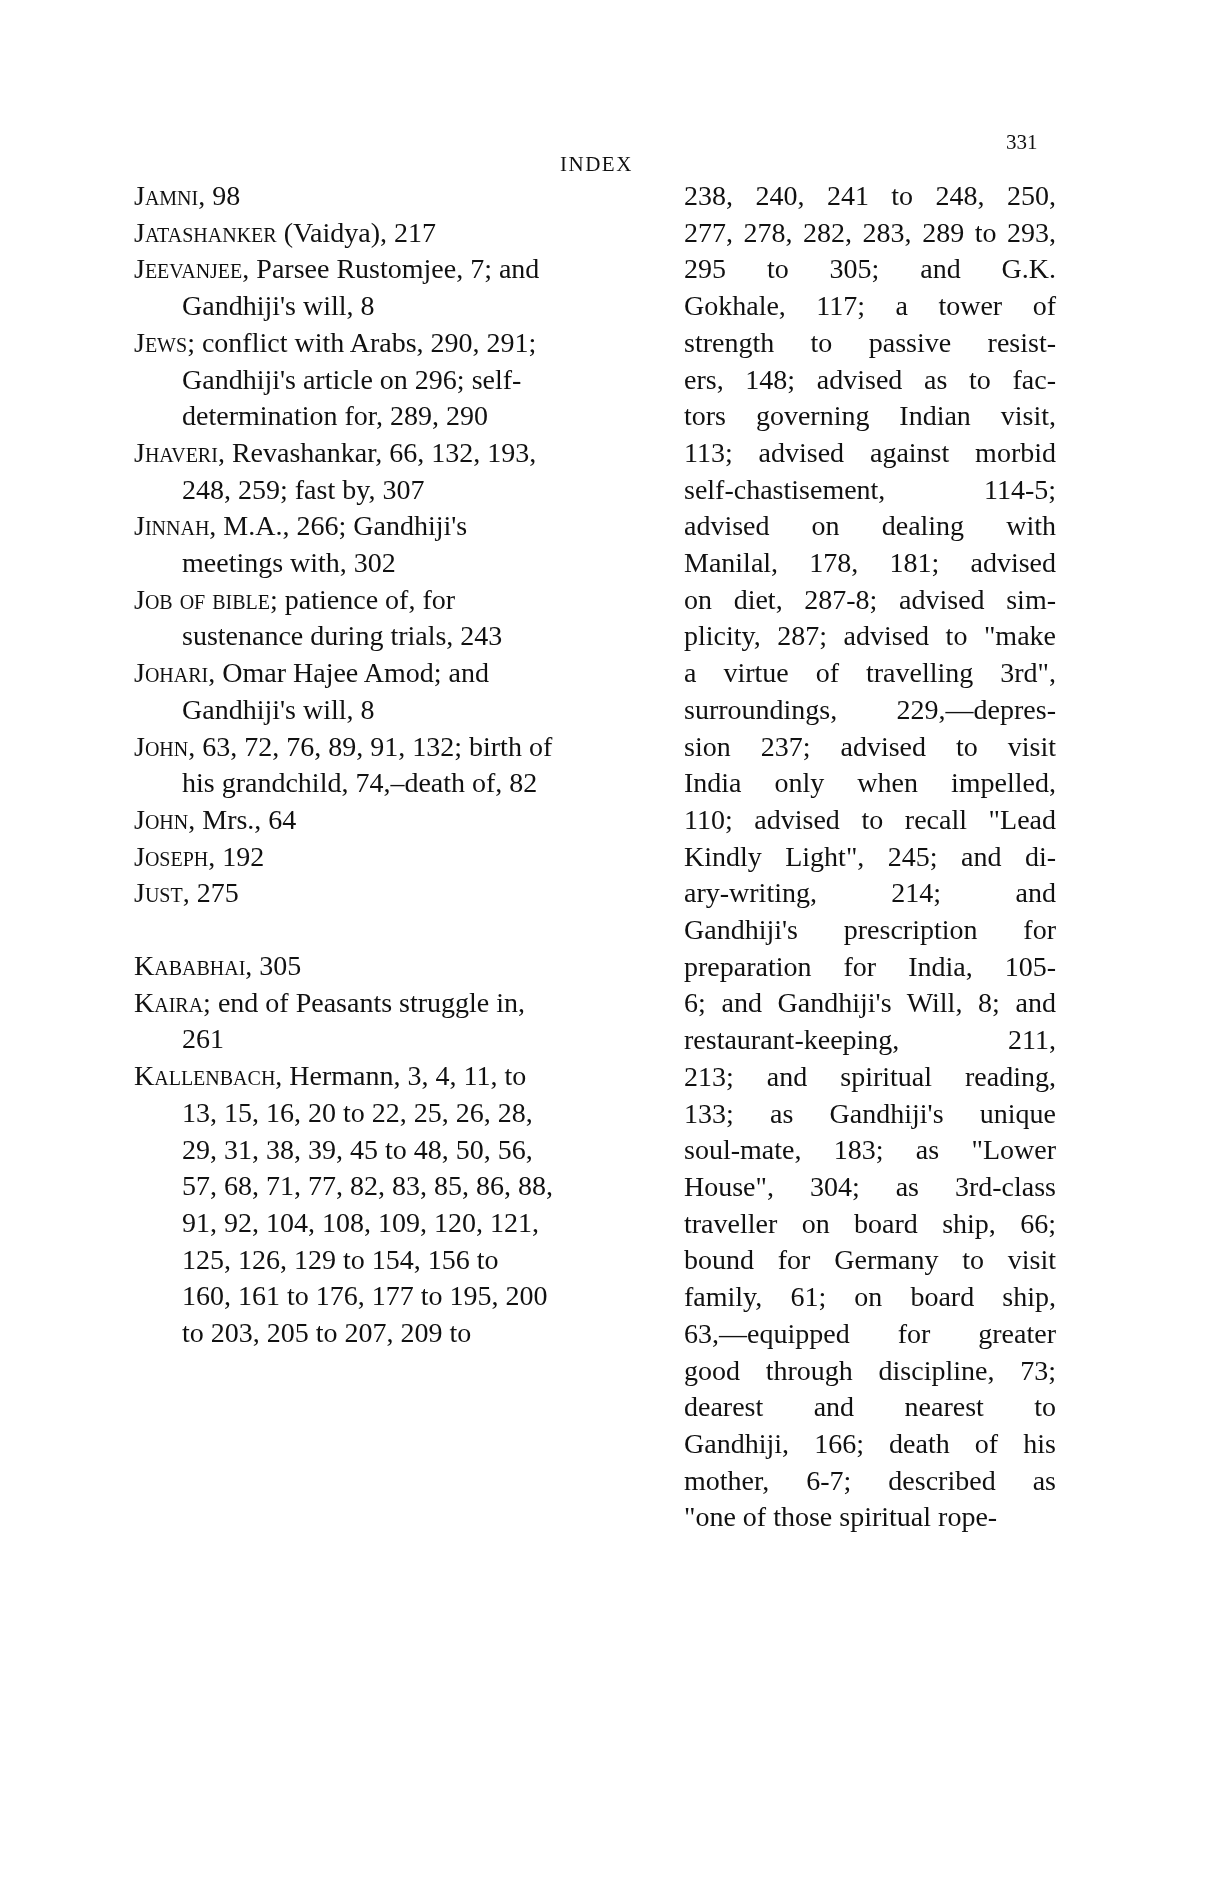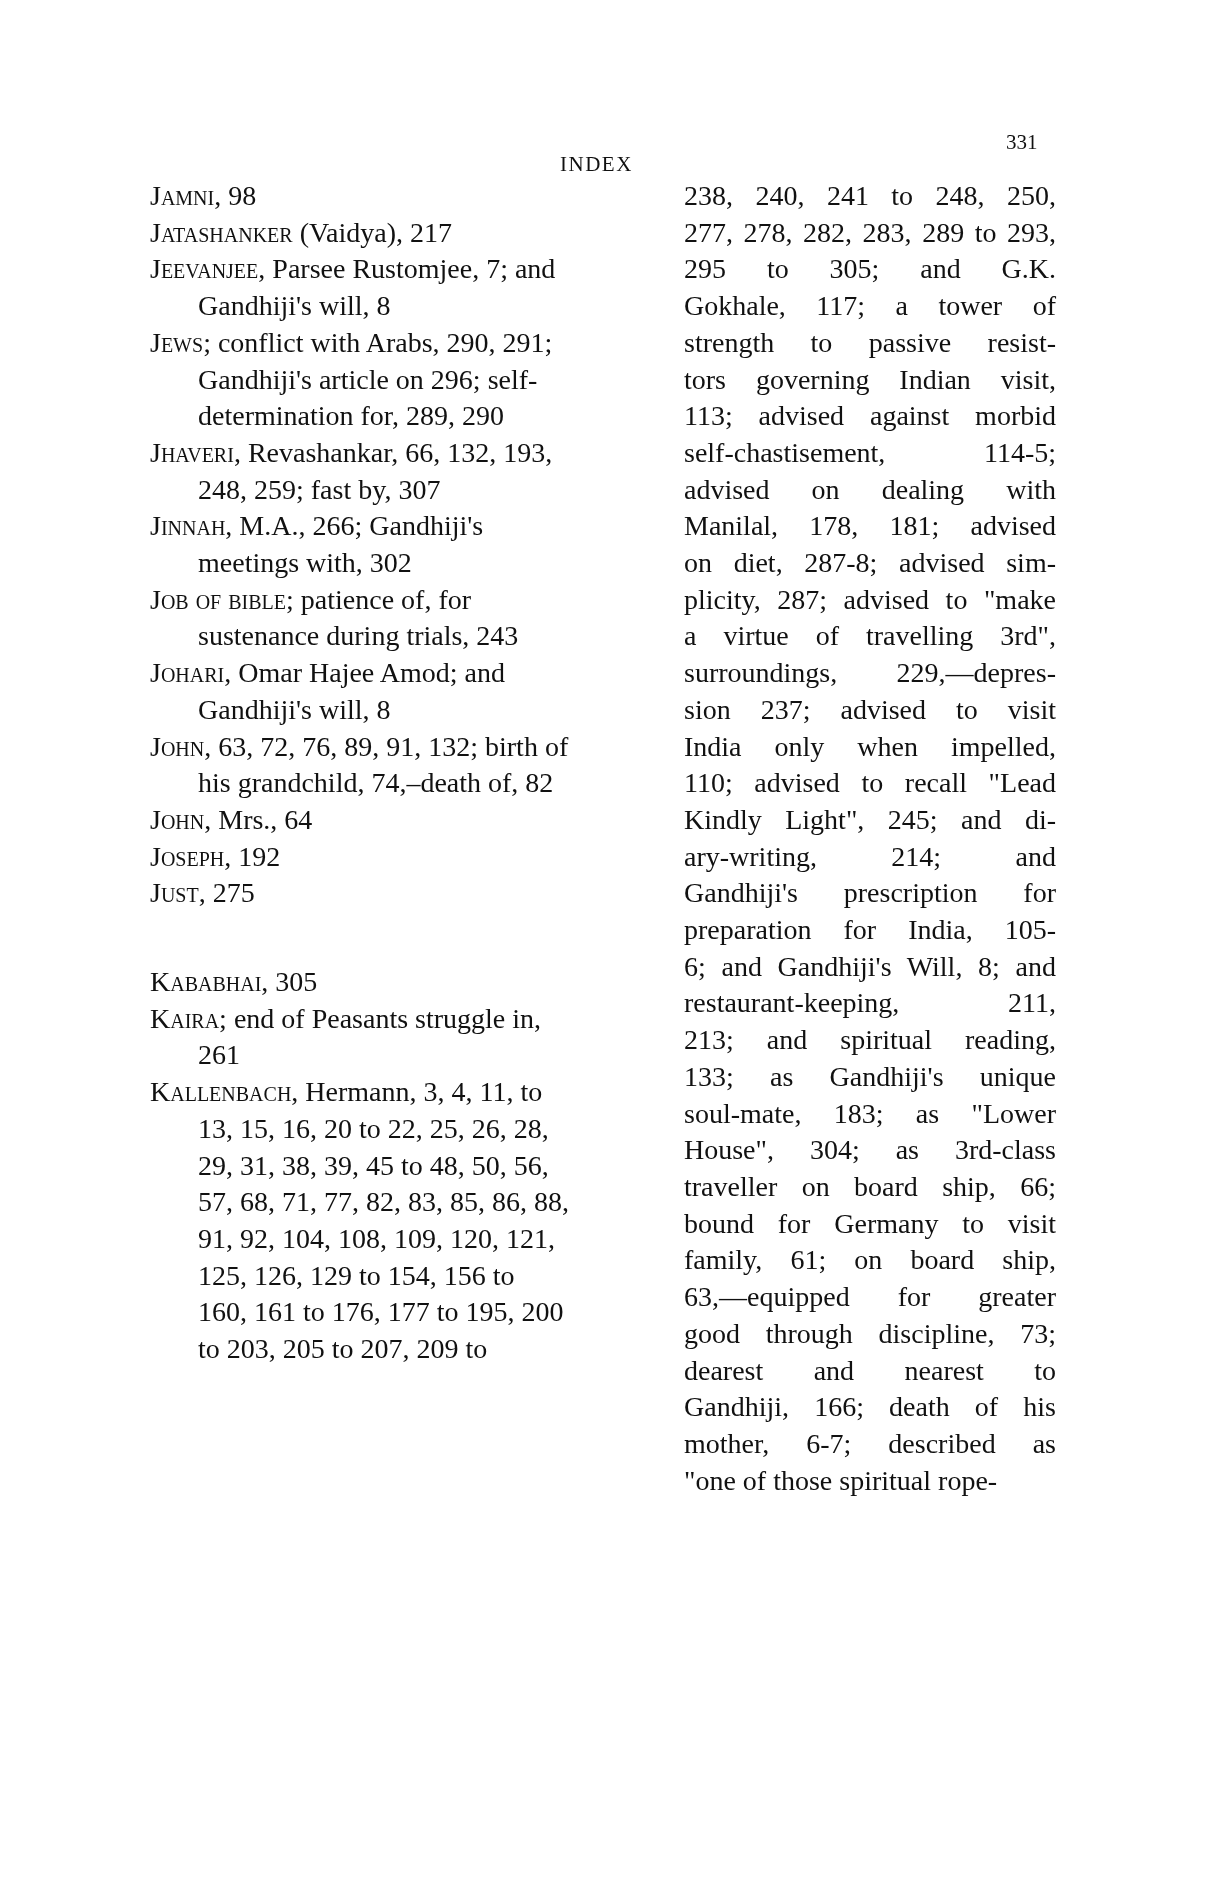--- a/index.html
+++ b/index.html
@@ -13,24 +13,24 @@
       font-size: 21px; letter-spacing: 1.5px;
     }
     .header-page {
       position: absolute; top: 130px; left: 1006px;
       font-size: 21px;
     }
     .col {
       position: absolute; top: 178px;
       font-size: 28px; line-height: 36.7px;
     }
-    .col-left { left: 150px; width: 420px; }
+    .col-left { left: 134px; width: 420px; }
     .col-right { left: 684px; width: 372px; }
     .entry { display: block; padding-left: 48px; text-indent: -48px; }
-    .entry.gap { margin-top: 52px; }
+    .entry.gap { margin-top: 36px; }
     .head { font-variant: small-caps; }
     .rline { display: block; text-align: justify; text-align-last: justify; white-space: nowrap; }
     .rline.last { text-align-last: left; }
     .watermark {
       position: absolute; left: 1090px; top: 440px;
       font-size: 150px; color: #e9e9e9; letter-spacing: 18px;
       writing-mode: vertical-rl; z-index: -1;
       font-family: "Liberation Serif", serif;
     }
   </style>
@@ -58,20 +58,21 @@
     <div class="entry gap"><span class="head">Kababhai</span><span>, 305</span></div>
     <div class="entry"><span class="head">Kaira</span><span>; end of Peasants struggle in, 261</span></div>
     <div class="entry"><span class="head">Kallenbach</span><span>, Hermann, 3, 4, 11, to 13, 15, 16, 20 to 22, 25, 26, 28, 29, 31, 38, 39, 45 to 48, 50, 56, 57, 68, 71, 77, 82, 83, 85, 86, 88, 91, 92, 104, 108, 109, 120, 121, 125, 126, 129 to 154, 156 to 160, 161 to 176, 177 to 195, 200 to 203, 205 to 207, 209 to</span></div>
   </div>
 <div class="col col-right" id="right-col">
     <span class="rline">238, 240, 241 to 248, 250,</span>
     <span class="rline">277, 278, 282, 283, 289 to 293,</span>
     <span class="rline">295 to 305; and G.K.</span>
     <span class="rline">Gokhale, 117; a tower of</span>
     <span class="rline">strength to passive resist-</span>
+    <span class="rline">ers, 148; advised as to fac-</span>
     <span class="rline">tors governing Indian visit,</span>
     <span class="rline">113; advised against morbid</span>
     <span class="rline">self-chastisement, 114-5;</span>
     <span class="rline">advised on dealing with</span>
     <span class="rline">Manilal, 178, 181; advised</span>
     <span class="rline">on diet, 287-8; advised sim-</span>
     <span class="rline">plicity, 287; advised to "make</span>
     <span class="rline">a virtue of travelling 3rd",</span>
     <span class="rline">surroundings, 229,—depres-</span>
     <span class="rline">sion 237; advised to visit</span>

